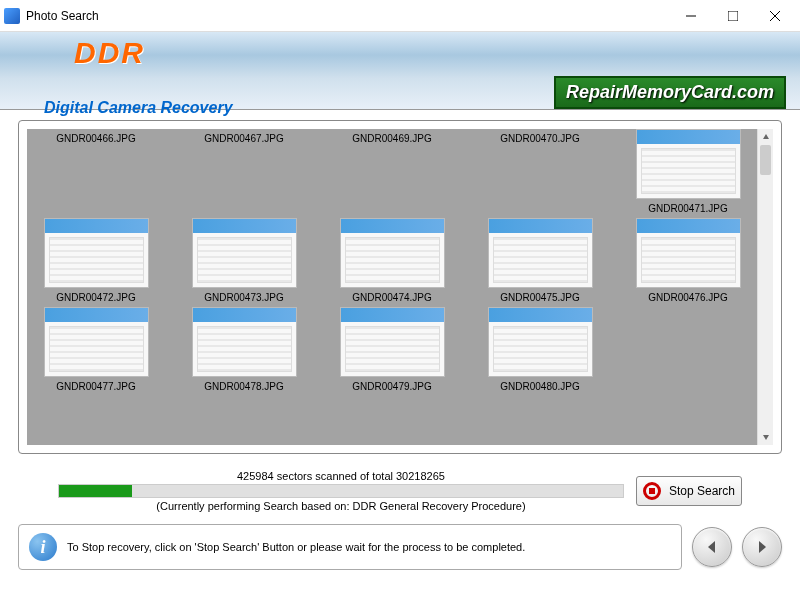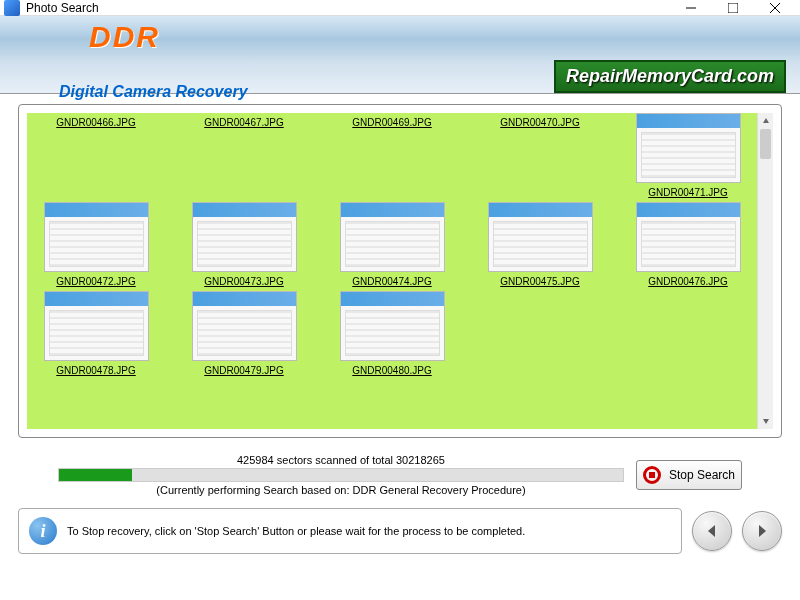--- a/index.html
+++ b/index.html
@@ -1,32 +1,32 @@
 <!DOCTYPE html>
 <html><head>
 <meta charset="utf-8">
 <style>
 * { margin: 0; padding: 0; box-sizing: border-box; }
 body { font-family: "Segoe UI", Tahoma, sans-serif; background: #fff; width: 800px; height: 600px; overflow: hidden; }
 
-.titlebar { height: 16px; background: #fff; display: flex; align-items: center; padding: 0 4px; border-bottom: 1px solid #ddd; }
+.titlebar { height: 32px; background: #fff; display: flex; align-items: center; padding: 0 4px; border-bottom: 1px solid #ddd; }
 .titlebar .app-icon { width: 16px; height: 16px; background: linear-gradient(135deg, #4a9eff, #2060c0); border-radius: 2px; margin-right: 6px; }
 .titlebar .title { font-size: 12px; flex: 1; color: #000; }
 .titlebar .win-btn { width: 42px; height: 28px; display: flex; align-items: center; justify-content: center; }
 .titlebar .win-btn svg { width: 10px; height: 10px; }
 
-.header { height: 78px; background: linear-gradient(180deg, #d8e8f5 0%, #a8c8e0 30%, #d0e0ed 60%, #e8f0f8 100%); position: relative; border-bottom: 1px solid #999; padding-left: 15px; }
+.header { height: 78px; background: linear-gradient(180deg, #d8e8f5 0%, #a8c8e0 30%, #d0e0ed 60%, #e8f0f8 100%); position: relative; border-bottom: 1px solid #999; }
 .header-inner { position: relative; height: 100%; }
 .logo { position: absolute; left: 74px; top: 4px; font-size: 30px; font-weight: bold; color: #ff6600; letter-spacing: 2px; font-style: italic; text-shadow: 1px 1px 0 #fff; }
 .subtitle { position: absolute; left: 44px; top: 67px; font-size: 16px; font-weight: bold; font-style: italic; color: #0066cc; }
 .website-banner { position: absolute; right: 14px; top: 44px; background: linear-gradient(180deg, #2a8a2a, #1a6a1a); border: 2px solid #0a4a0a; padding: 4px 10px; font-size: 18px; font-weight: bold; color: #fff; font-style: italic; text-shadow: 1px 1px 2px #000; }
 
 .content { padding: 10px 18px 4px; height: 408px; }
 .gallery-frame { border: 1px solid #888; border-radius: 4px; padding: 8px; height: 334px; display: flex; }
-.gallery-scroll { flex: 1; overflow: hidden; background: #bef264; text-decoration: underline; }
+.gallery-scroll { flex: 1; overflow: hidden; background: #a3a3a3; }
 .gallery { display: grid; grid-template-columns: repeat(5, 1fr); gap: 4px 10px; }
 .thumb-cell { display: flex; flex-direction: column; align-items: center; }
 .thumb-cell.labelonly { justify-content: flex-start; }
 .thumb-img { width: 105px; height: 70px; border: 1px solid #bbb; background: #f8f8f8; position: relative; overflow: hidden; }
 .thumb-img::before { content: ""; position: absolute; top: 0; left: 0; right: 0; height: 14px; background: linear-gradient(90deg, #4aa0e0 0%, #6aaee8 100%); }
 .thumb-img::after { content: ""; position: absolute; top: 18px; left: 4px; right: 4px; bottom: 4px; background: repeating-linear-gradient(0deg, #e8e8e8 0, #e8e8e8 2px, #f8f8f8 2px, #f8f8f8 6px); border: 1px solid #ddd; }
 .thumb-label { font-size: 10px; margin-top: 4px; color: #000; text-align: center; }
 .scrollbar { width: 16px; background: #f0f0f0; border-left: 1px solid #ddd; position: relative; }
 .scroll-arrow { height: 16px; display: flex; align-items: center; justify-content: center; }
 .scroll-arrow svg { width: 8px; height: 8px; }
@@ -119,20 +119,24 @@
             <div class="thumb-img"></div>
             <span class="thumb-label">GNDR00475.JPG</span>
           </div>
 
         <div class="thumb-cell">
             <div class="thumb-img"></div>
             <span class="thumb-label">GNDR00476.JPG</span>
           </div>
         <div class="thumb-cell">
             <div class="thumb-img"></div>
+            <span class="thumb-label">GNDR00477.JPG</span>
+          </div>
+        <div class="thumb-cell">
+            <div class="thumb-img"></div>
             <span class="thumb-label">GNDR00478.JPG</span>
           </div>
         <div class="thumb-cell">
             <div class="thumb-img"></div>
             <span class="thumb-label">GNDR00479.JPG</span>
           </div>
         <div class="thumb-cell">
             <div class="thumb-img"></div>
             <span class="thumb-label">GNDR00480.JPG</span>
           </div>

